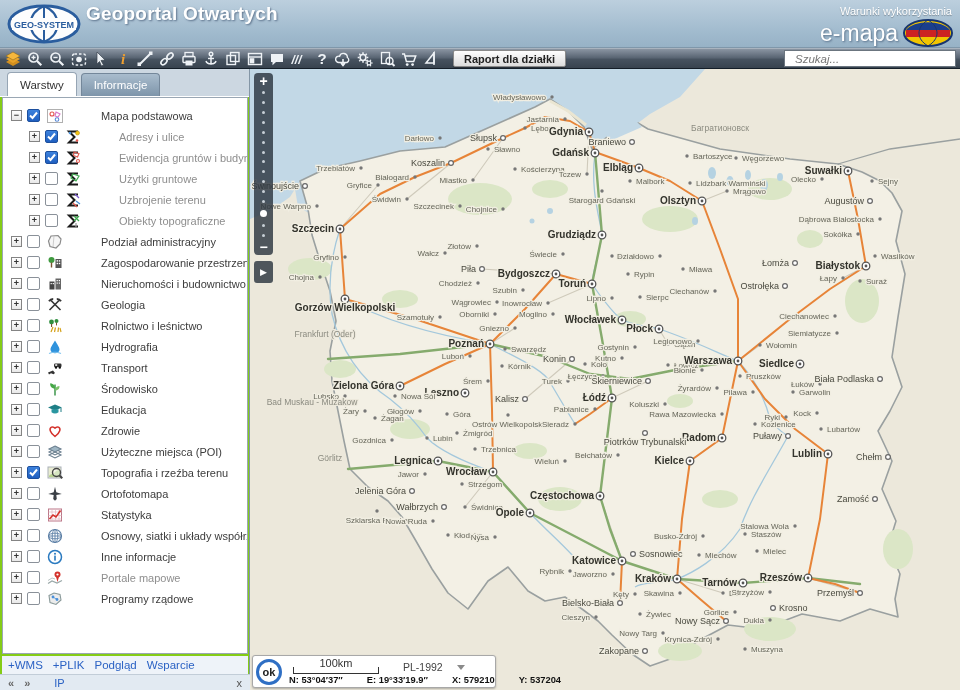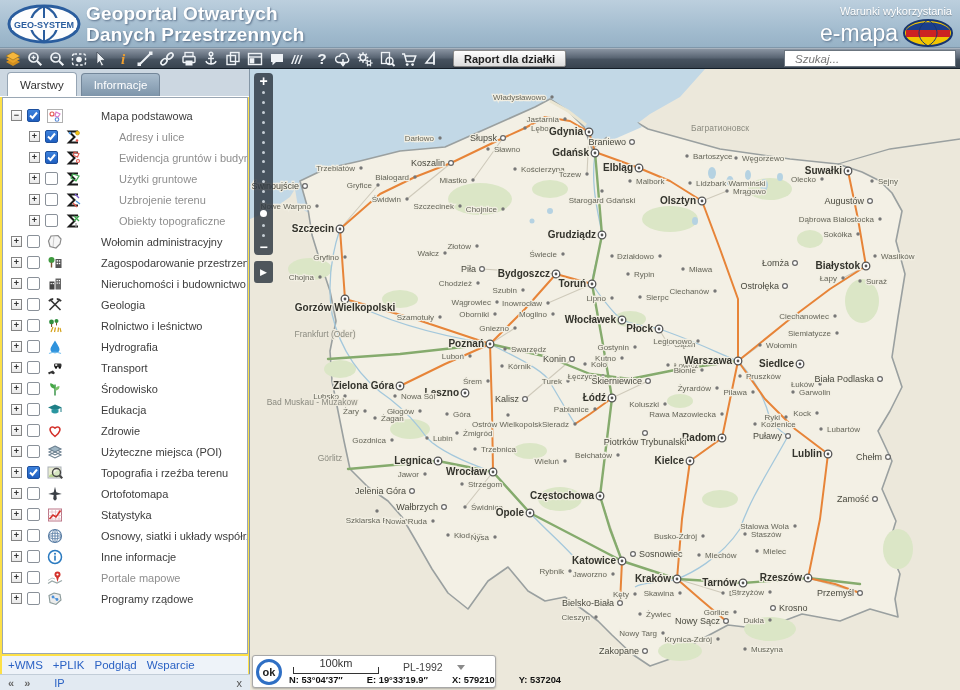--- a/index.html
+++ b/index.html
@@ -23,21 +23,21 @@
   .tbicon{width:22px;height:19px;display:flex;align-items:center;justify-content:center;cursor:pointer;}
   .tbicon svg{display:block;}
   #report-btn{position:absolute;left:453px;top:1px;height:17px;padding:0 10px;font-size:11px;color:#222;
               background:linear-gradient(#fefefe,#dcdcdc);border:1px solid #8a8a8a;border-radius:2px;
               display:flex;align-items:center;cursor:pointer;box-shadow:0 1px 1px rgba(0,0,0,.3);font-weight:bold;}
   #searchbox{position:absolute;right:4px;top:1px;width:172px;height:17px;background:#fff;border:1px solid #6b757f;
              display:flex;align-items:center;padding:0 4px 0 8px;}
   #searchbox input{flex:1;border:none;outline:none;font-size:11.5px;font-style:italic;color:#777;
                    font-family:"Liberation Sans",sans-serif;background:transparent;}
   
-  #sidebar{position:absolute;left:0;top:69px;width:250px;height:621px;background:#fde047;border-right:1px solid #8496a6;}
+  #sidebar{position:absolute;left:0;top:69px;width:250px;height:621px;background:#84cc16;border-right:1px solid #8496a6;}
   #tabs{position:absolute;left:0;top:0;width:100%;height:28px;background:#ccd7e1;display:flex;align-items:flex-end;
         padding-left:7px;gap:4px;border-bottom:1px solid #fff;}
   .tab{height:23px;padding:0 12px;display:flex;align-items:center;font-size:11.5px;border-radius:4px 4px 0 0;cursor:pointer;}
   .tab.active{background:#fff;border:1px solid #96a5b4;border-bottom:none;color:#333;height:24px;}
   .tab.inactive{background:linear-gradient(#a9bccd,#7e95aa);border:1px solid #74879a;border-bottom:none;color:#fff;}
   #tree-panel{position:absolute;left:2px;top:28px;width:246px;height:557px;background:#fff;border:1px solid #9aa7b4;
               overflow:hidden;padding-top:7px;}
   .trow{height:21px;display:flex;align-items:center;gap:5px;}
   .expander{width:11px;height:11px;border:1px solid #848484;background:linear-gradient(#fff,#e8e8e8);
             font-size:9px;line-height:9px;color:#333;display:flex;align-items:center;justify-content:center;
@@ -89,21 +89,20 @@
 
   <div id="header">
     <svg id="geo-logo" viewBox="0 0 76 40">
       <ellipse cx="38" cy="20" rx="35" ry="18" fill="#fdfdfd" stroke="#2a5d9e" stroke-width="3"></ellipse>
       <path d="M38,2 C20,10 20,30 38,38 M38,2 C56,10 56,30 38,38 M38,2 V38" fill="none" stroke="#2a5d9e" stroke-width="2"></path>
       <rect x="6" y="14" width="64" height="12" fill="#fdfdfd"></rect>
       <text x="38" y="23.5" text-anchor="middle" font-size="9" font-weight="bold" fill="#2a5d9e" font-family="Liberation Sans,sans-serif">GEO-SYSTEM</text>
     </svg>
     <div id="app-title">
       <div>Geoportal Otwartych</div>
-      <div>Danych Przestrzennych</div>
     </div>
     <div id="terms">Warunki wykorzystania</div>
     <div id="brand">e-mapa</div>
     <svg id="emapa-logo" viewBox="0 0 52 28">
       <ellipse cx="26" cy="14" rx="24" ry="13" fill="#f2c500" stroke="#17356f" stroke-width="2"></ellipse>
       <path d="M4,11 A24,13 0 0 1 48,11 L4,11 Z" fill="#1a3e8c"></path>
       <rect x="4" y="11" width="44" height="7" fill="#cc2222"></rect>
       <path d="M26,1 C14,8 14,20 26,27 M26,1 C38,8 38,20 26,27" fill="none" stroke="#17356f" stroke-width="1"></path>
     </svg>
   </div>
@@ -360,21 +359,21 @@
         </div>
         <div class="trow" style="padding-left: 8px;">
           <span class="expander">+</span>
           <span class="cb"></span>
           <span class="licon">
             <svg width="18" height="18" viewBox="0 0 18 18">
               <path d="M5,3 L12,2.5 L15,6 L14,11 L10,15 L4,13.5 L2.5,8 Z" fill="#f6f6f6" stroke="#8a8a8a" stroke-width="1.2"></path>
               <path d="M8,3 L7,14" stroke="#c0c0c0" stroke-width=".8" fill="none"></path>
             </svg>
           </span>
-          <span class="tlabel">Wołomin administracyjny</span>
+          <span class="tlabel">Podział administracyjny</span>
         </div>
         <div class="trow" style="padding-left: 8px;">
           <span class="expander">+</span>
           <span class="cb"></span>
           <span class="licon">
             <svg width="18" height="18" viewBox="0 0 18 18">
               <circle cx="5.5" cy="6" r="3" fill="#3f9a3f"></circle>
               <rect x="4.8" y="8.5" width="1.4" height="5" fill="#7a5230"></rect>
               <rect x="9.5" y="5" width="6" height="9" fill="#555"></rect>
               <rect x="10.6" y="6.2" width="1.4" height="1.4" fill="#fff"></rect>

